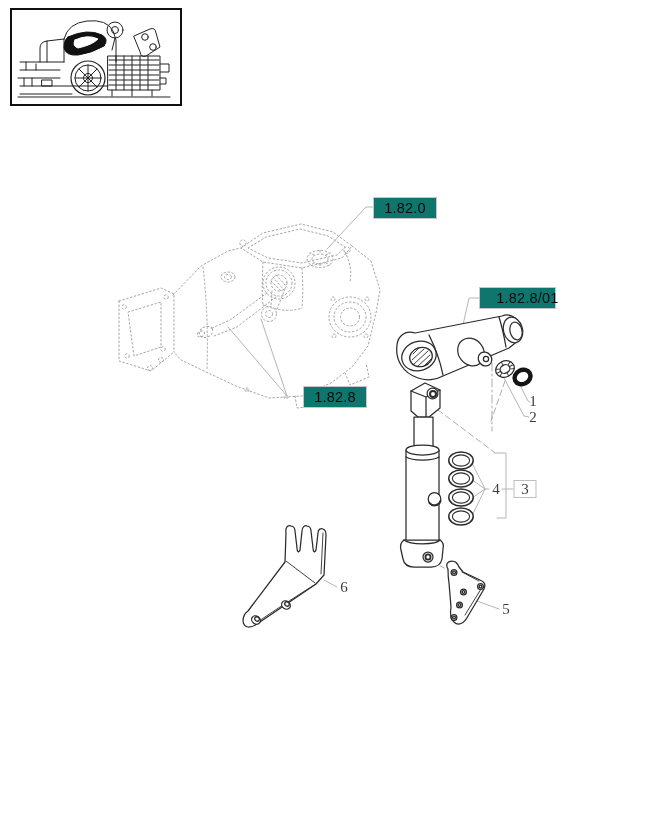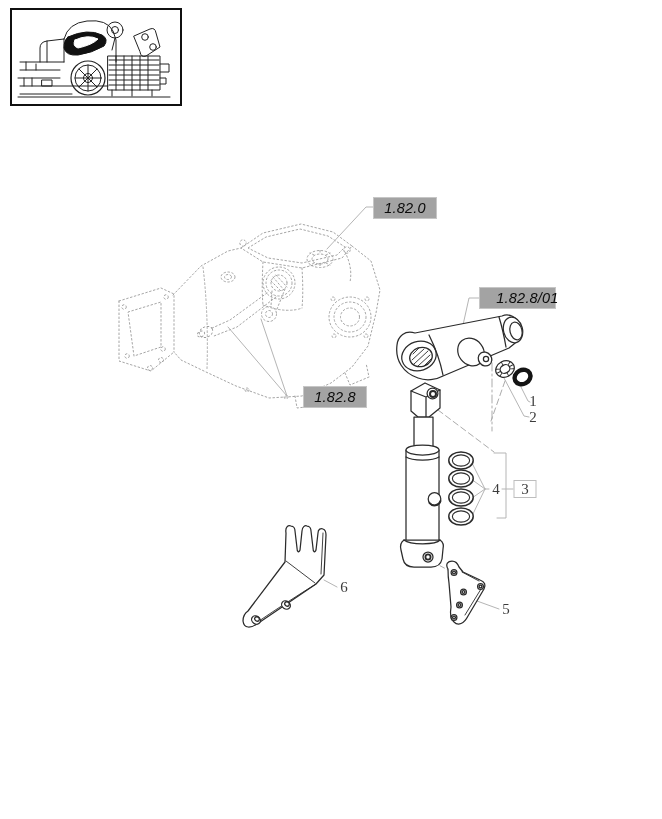--- a/index.html
+++ b/index.html
@@ -8,24 +8,24 @@
     font-family:"Liberation Sans",sans-serif;overflow:hidden;
   }
   .stage{position:absolute;inset:0;}
   .thumb{
     position:absolute;left:10px;top:8px;width:172px;height:98px;
     border:2px solid #101010;background:#fff;box-sizing:border-box;z-index:4;
   }
   .thumb svg{display:block;}
   svg.main{position:absolute;left:0;top:0;z-index:1;}
   .ref-box{
-    position:absolute;box-sizing:border-box;background:#a3a3a3;
+    position:absolute;box-sizing:border-box;background:#0f766e;
     border:1px solid #c6c6c6;color:#0b0b0b;font-size:14.5px;
     display:flex;align-items:center;justify-content:center;
-    z-index:3;letter-spacing:.2px;cursor:pointer;font-style:italic;
+    z-index:3;letter-spacing:.2px;cursor:pointer;
   }
   .ref-1820{left:373px;top:197px;width:64px;height:22px;}
   .ref-18281{left:479px;top:287px;width:77px;height:22px;padding-left:20px;}
   .ref-1828{left:303px;top:386px;width:64px;height:22px;}
   .callout-text{font-family:"Liberation Serif",serif;font-size:15px;fill:#3c3c3c;}
 </style>
 </head>
 <body>
 
 <div class="stage">

